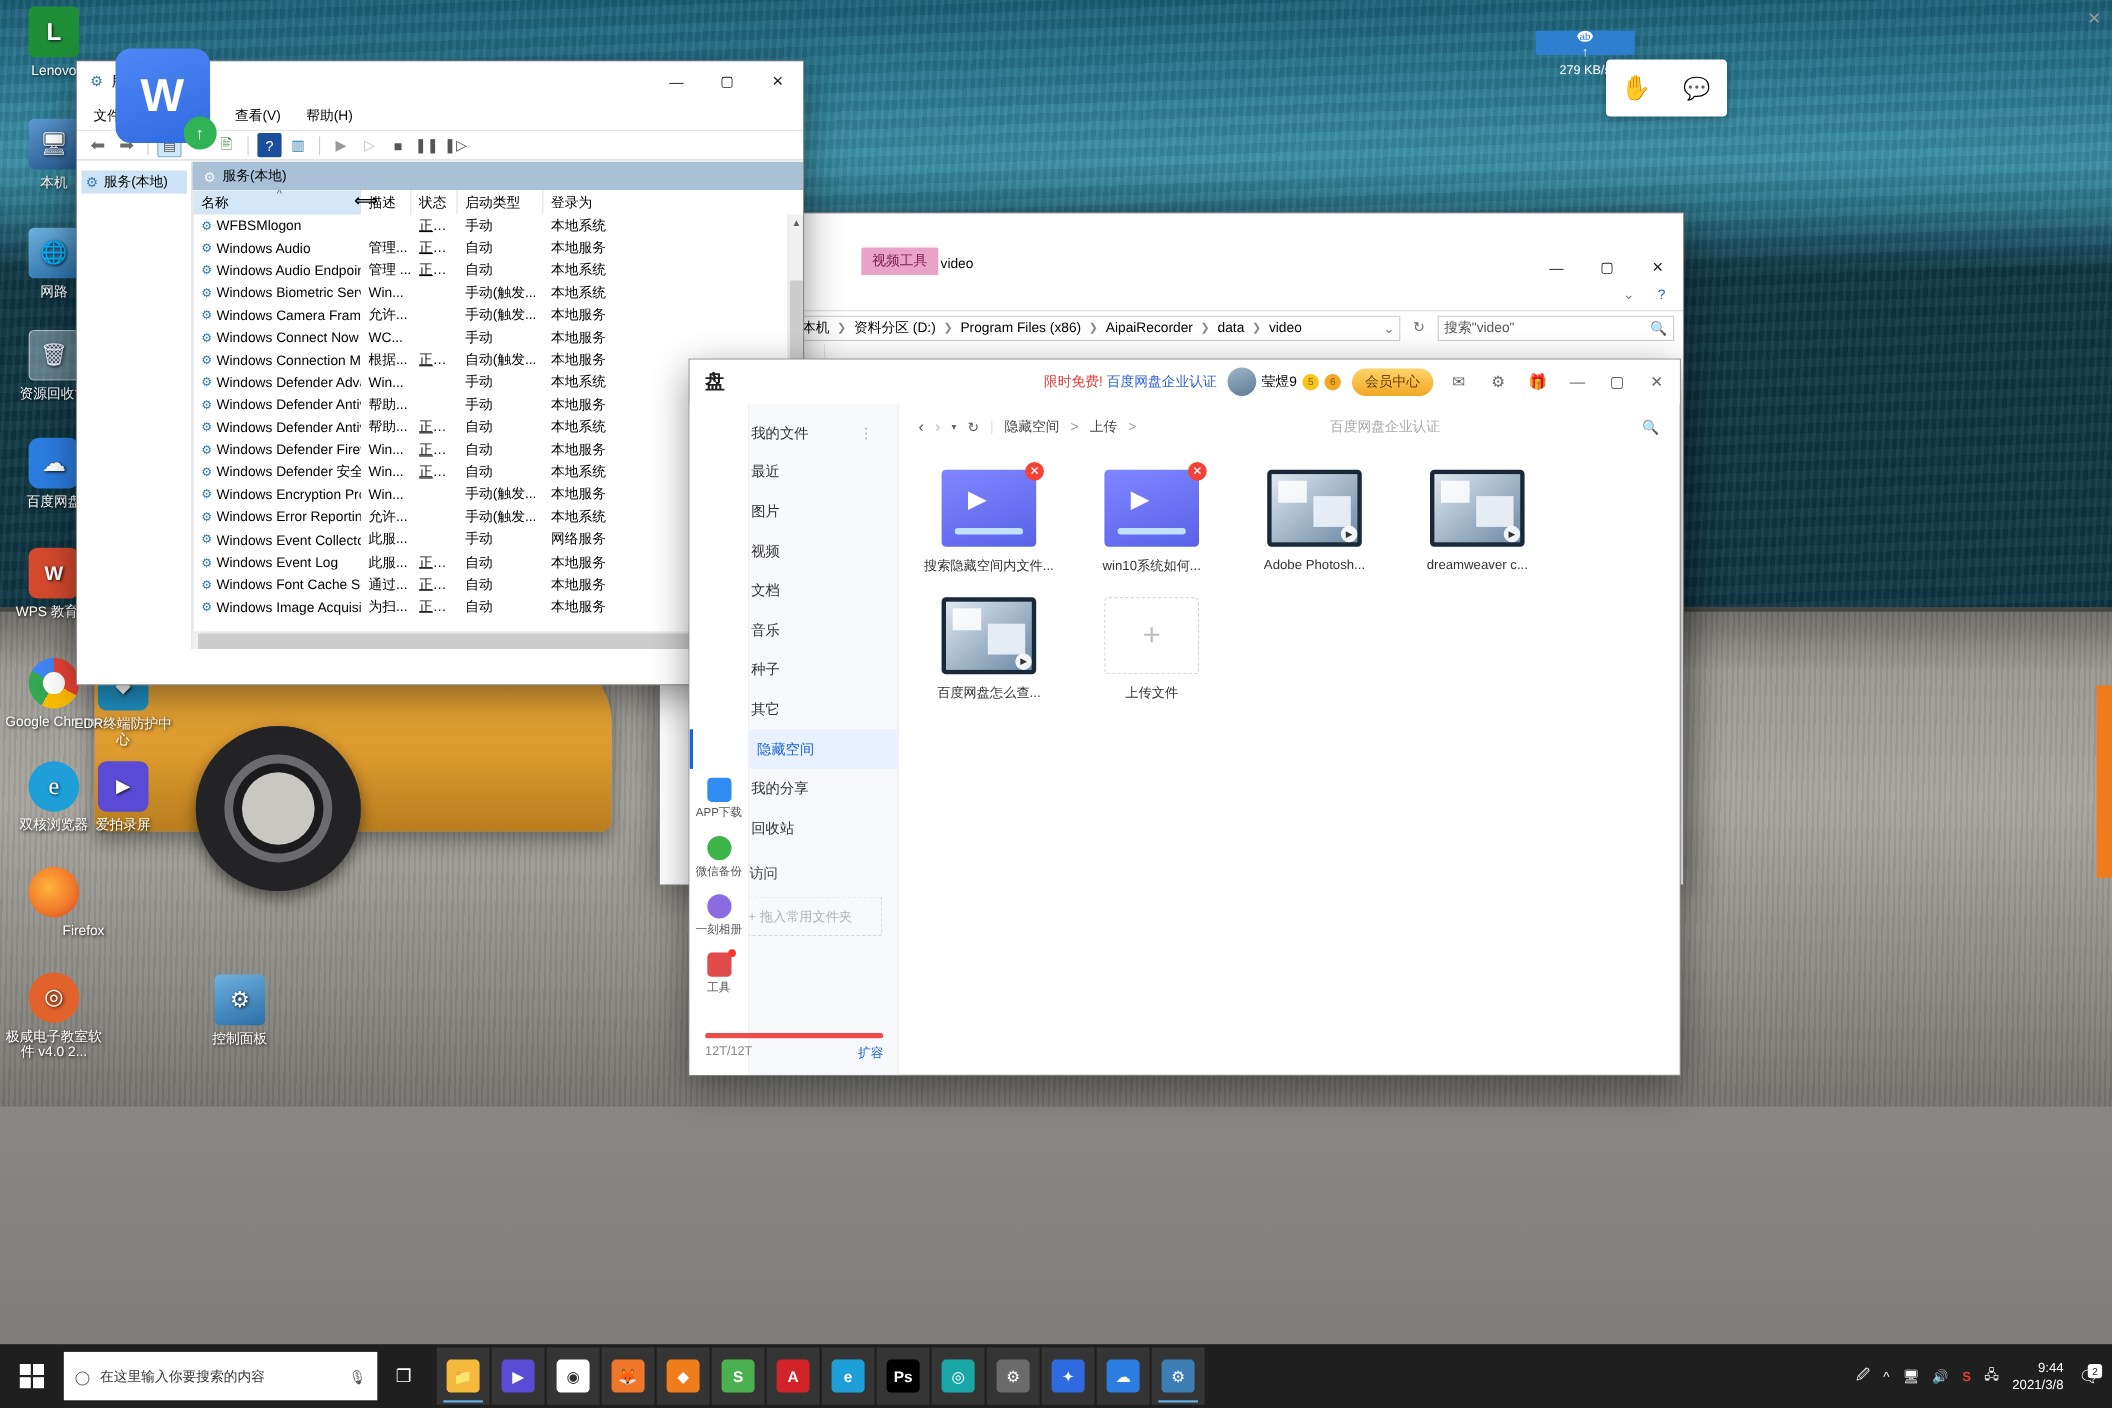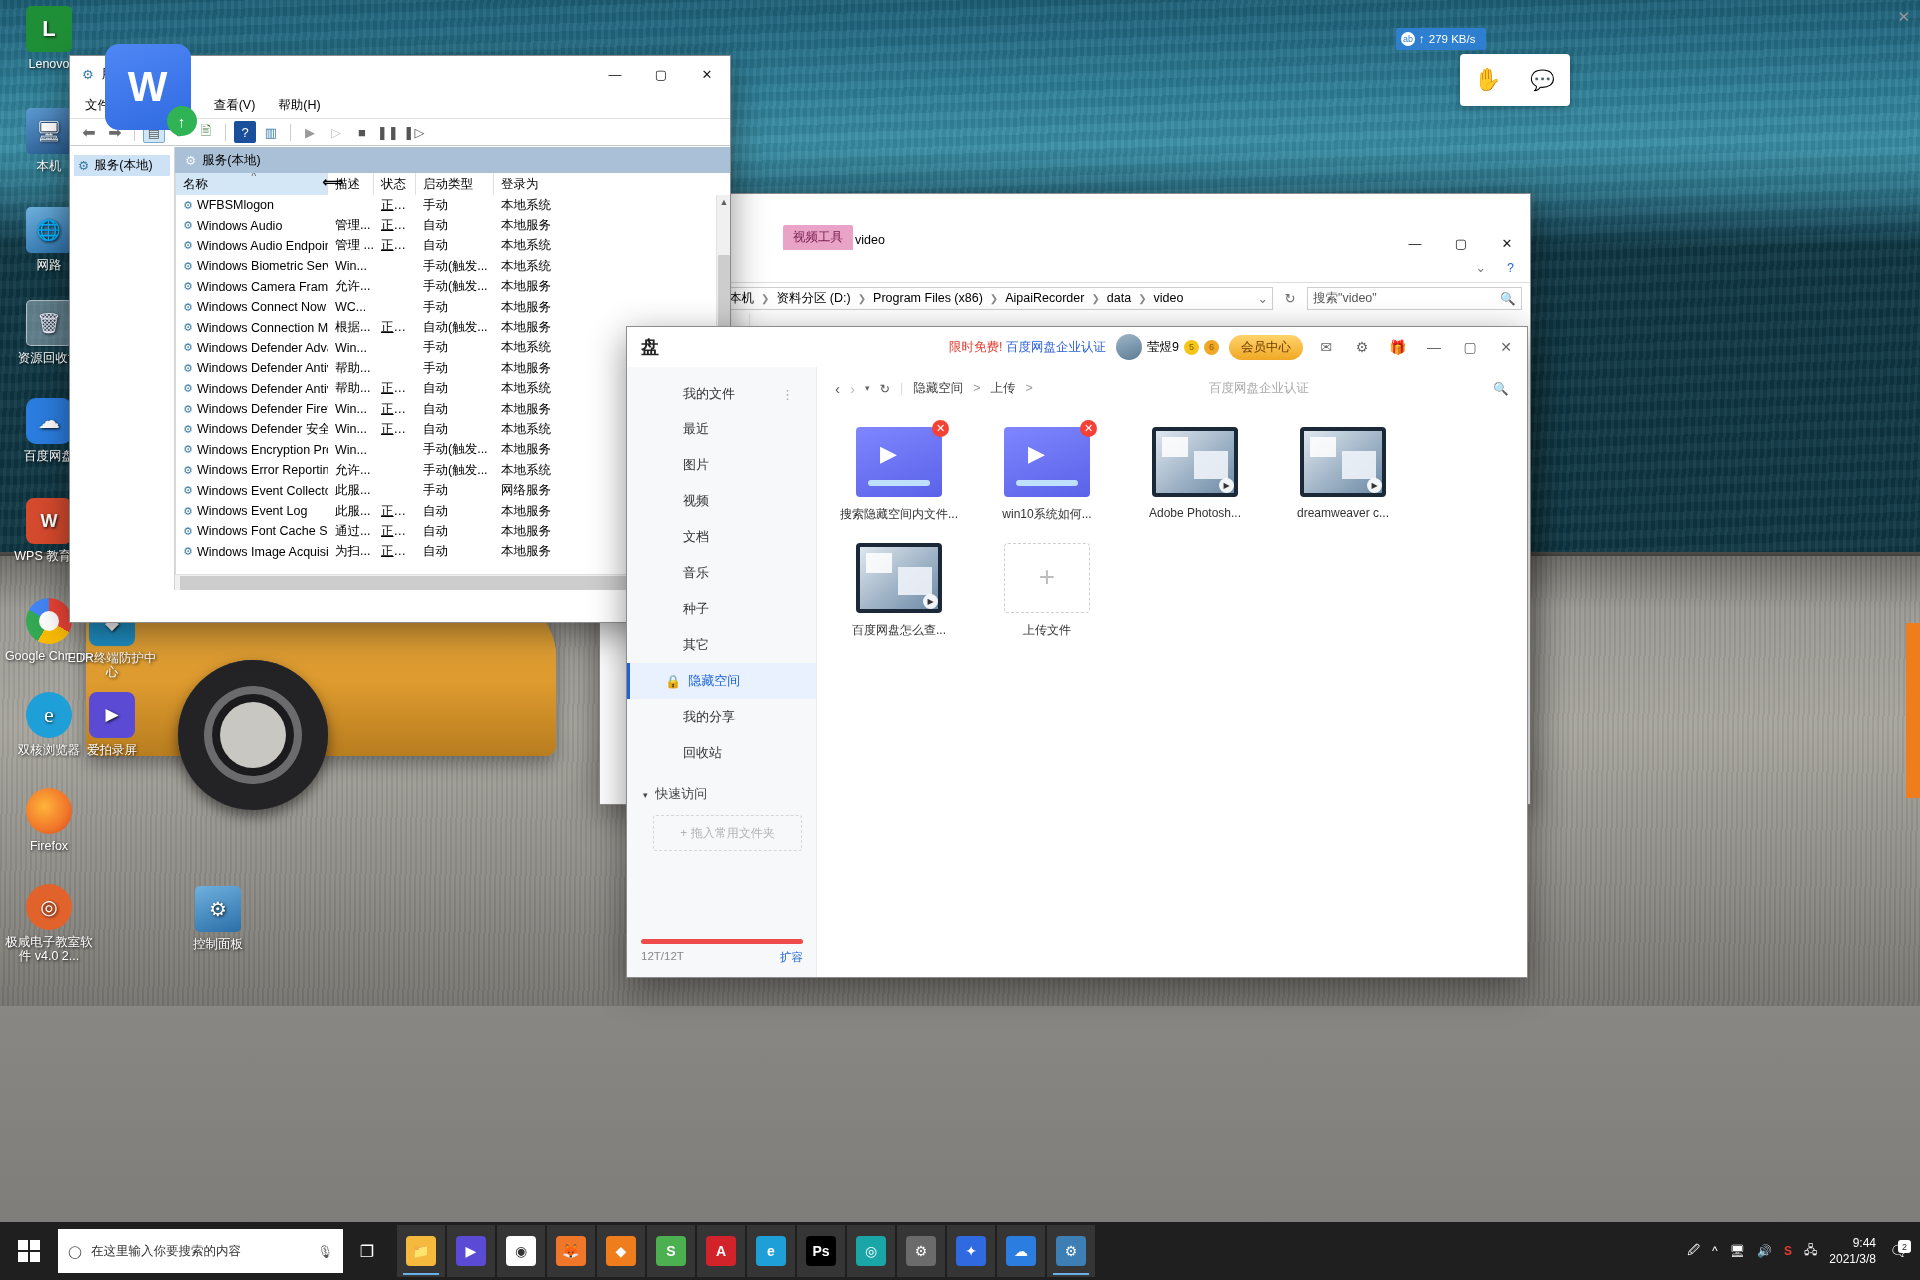--- a/index.html
+++ b/index.html
@@ -164,21 +164,21 @@
   .wps-close{ position:absolute; right:10px; top:8px; color:#9a9a9a; font-size:15px;}
   .wps-logo{ width:86px;height:86px;margin:44px auto 0; background:linear-gradient(160deg,#4f87f5,#2f6ae0); border-radius:14px; position:relative; display:flex;align-items:center;justify-content:center; color:#fff; font-size:42px; font-weight:bold;}
   .wps-logo .up{ position:absolute; right:-6px; bottom:-6px; width:30px;height:30px;border-radius:50%;background:#2fb355; color:#fff; font-size:15px; display:flex;align-items:center;justify-content:center;}
   .wps-title{ text-align:center; font-size:19px; margin-top:22px; color:#222;}
   .wps-text{ margin:14px 26px 0; font-size:12px; line-height:20px; color:#555; text-align:justify;}
   .wps-text .hl{ color:#e0431f; }
   .wps-btn{ margin:26px 28px 0; height:40px; background:#2f8cf0; color:#fff; border-radius:3px; display:flex;align-items:center;justify-content:center; font-size:14.5px;}
 
   
   #netspeed{ position:absolute; left:1396px; top:28px; width:90px; height:22px; background:#2f7fd1; color:#fff;
-    display:flex; align-items:center; gap:4px; padding:0 5px; font-size:11.5px; border-radius:2px;}
+    display:flex; align-items:center; gap:4px; padding:0 5px; font-size:11.5px; border-radius:2px;flex-direction:column;}
   .ns-ico{ width:14px;height:14px;border-radius:50%;background:#fff; color:#2f7fd1; font-size:9px; display:flex;align-items:center;justify-content:center;}
   #floatpanel{ position:absolute; left:1460px; top:54px; width:110px; height:52px; background:#fff; border-radius:4px; box-shadow:0 2px 10px rgba(0,0,0,.25); display:flex; align-items:center; justify-content:space-around;}
   #orangebar{ position:absolute; right:0; top:623px; width:14px; height:175px; background:#f07d1b; }
 
   
   #taskbar{ position:absolute; left:0; bottom:0; width:1920px; height:58px; background:#1f1f1f; display:flex; align-items:center; }
   #startbtn{ width:58px;height:58px;display:flex;align-items:center;justify-content:center;}
   .win-logo{ width:22px;height:22px; display:grid; grid-template-columns:1fr 1fr; grid-template-rows:1fr 1fr; gap:2.5px;}
   .win-logo i{ background:#fff; display:block;}
   #searchbox{ width:285px;height:44px;background:#fff;display:flex;align-items:center;gap:9px;padding:0 10px;color:#333;font-size:12.5px;}
@@ -236,21 +236,21 @@
   <span class="lbl">EDR终端防护中心</span>
 </div>
 <div class="dicon" style="left:3px;top:692px;">
   <div class="g" style="background:#1f9fd8;color:#fff;display:flex;align-items:center;justify-content:center;font-size:22px;border-radius:50%;font-family:'Liberation Serif',serif;">e</div>
   <span class="lbl">双核浏览器</span>
 </div>
 <div class="dicon" style="left:66px;top:692px;">
   <div class="g" style="background:#5b4bd4;color:#fff;display:flex;align-items:center;justify-content:center;font-size:17px;border-radius:8px;">▶</div>
   <span class="lbl">爱拍录屏</span>
 </div>
-<div class="dicon" style="left:3px;top:788px;">
+<div class="dicon" style="left:3px;top:788px;text-align:right;">
   <div class="g" style="background:radial-gradient(circle at 40% 40%,#ffb43a,#f0762a 60%,#d2401f);border-radius:50%;"></div>
   <span class="lbl">Firefox</span>
 </div>
 <div class="dicon" style="left:3px;top:884px;">
   <div class="g" style="background:#e2622c;color:#fff;display:flex;align-items:center;justify-content:center;font-size:20px;border-radius:50%;">◎</div>
   <span class="lbl" style="line-height:14px;">极咸电子教室软件 v4.0 2...</span>
 </div>
 <div class="dicon" style="left:172px;top:886px;">
   <div class="g" style="background:linear-gradient(160deg,#6fb0dd,#2b6fa8);color:#fff;display:flex;align-items:center;justify-content:center;font-size:20px;">⚙</div>
   <span class="lbl">控制面板</span>
@@ -587,20 +587,39 @@
     <span class="bd-vip">会员中心</span>
     <span class="bd-icn">✉</span>
     <span class="bd-icn">⚙</span>
     <span class="bd-icn" style="color:#e8a33d;">🎁</span>
     <span class="bd-icn">—</span>
     <span class="bd-icn">▢</span>
     <span class="bd-icn">✕</span>
   </div>
   <div class="bd-body">
     <div class="bd-side">
+      <div class="bd-rail">
+        <div class="rail-item" style="margin-top:326px;">
+          <div class="rail-ico" style="background:#2f8cf0;"></div>
+          <span>APP下载</span>
+        </div>
+        <div class="rail-item">
+          <div class="rail-ico" style="background:#3cb44a;border-radius:50%;"></div>
+          <span>微信备份</span>
+        </div>
+        <div class="rail-item">
+          <div class="rail-ico" style="background:#8a6ce0;border-radius:50%;"></div>
+          <span>一刻相册</span>
+        </div>
+        <div class="rail-item" style="position:relative;">
+          <div class="rail-ico" style="background:#e24b4b;"></div>
+          <span style="position:absolute;right:11px;top:11px;width:7px;height:7px;border-radius:50%;background:#f33;"></span>
+          <span>工具</span>
+        </div>
+      </div>
       <div style="padding:18px 0 8px 56px;display:flex;align-items:center;gap:46px;font-size:13px;color:#333;">
         <span>我的文件</span>
         <span style="color:#aaa;">⋮</span>
       </div>
       <div id="bd-sidelist">
           <div class="bd-sideitem">
             <span>最近</span>
           </div>
           <div class="bd-sideitem">
             <span>图片</span>

